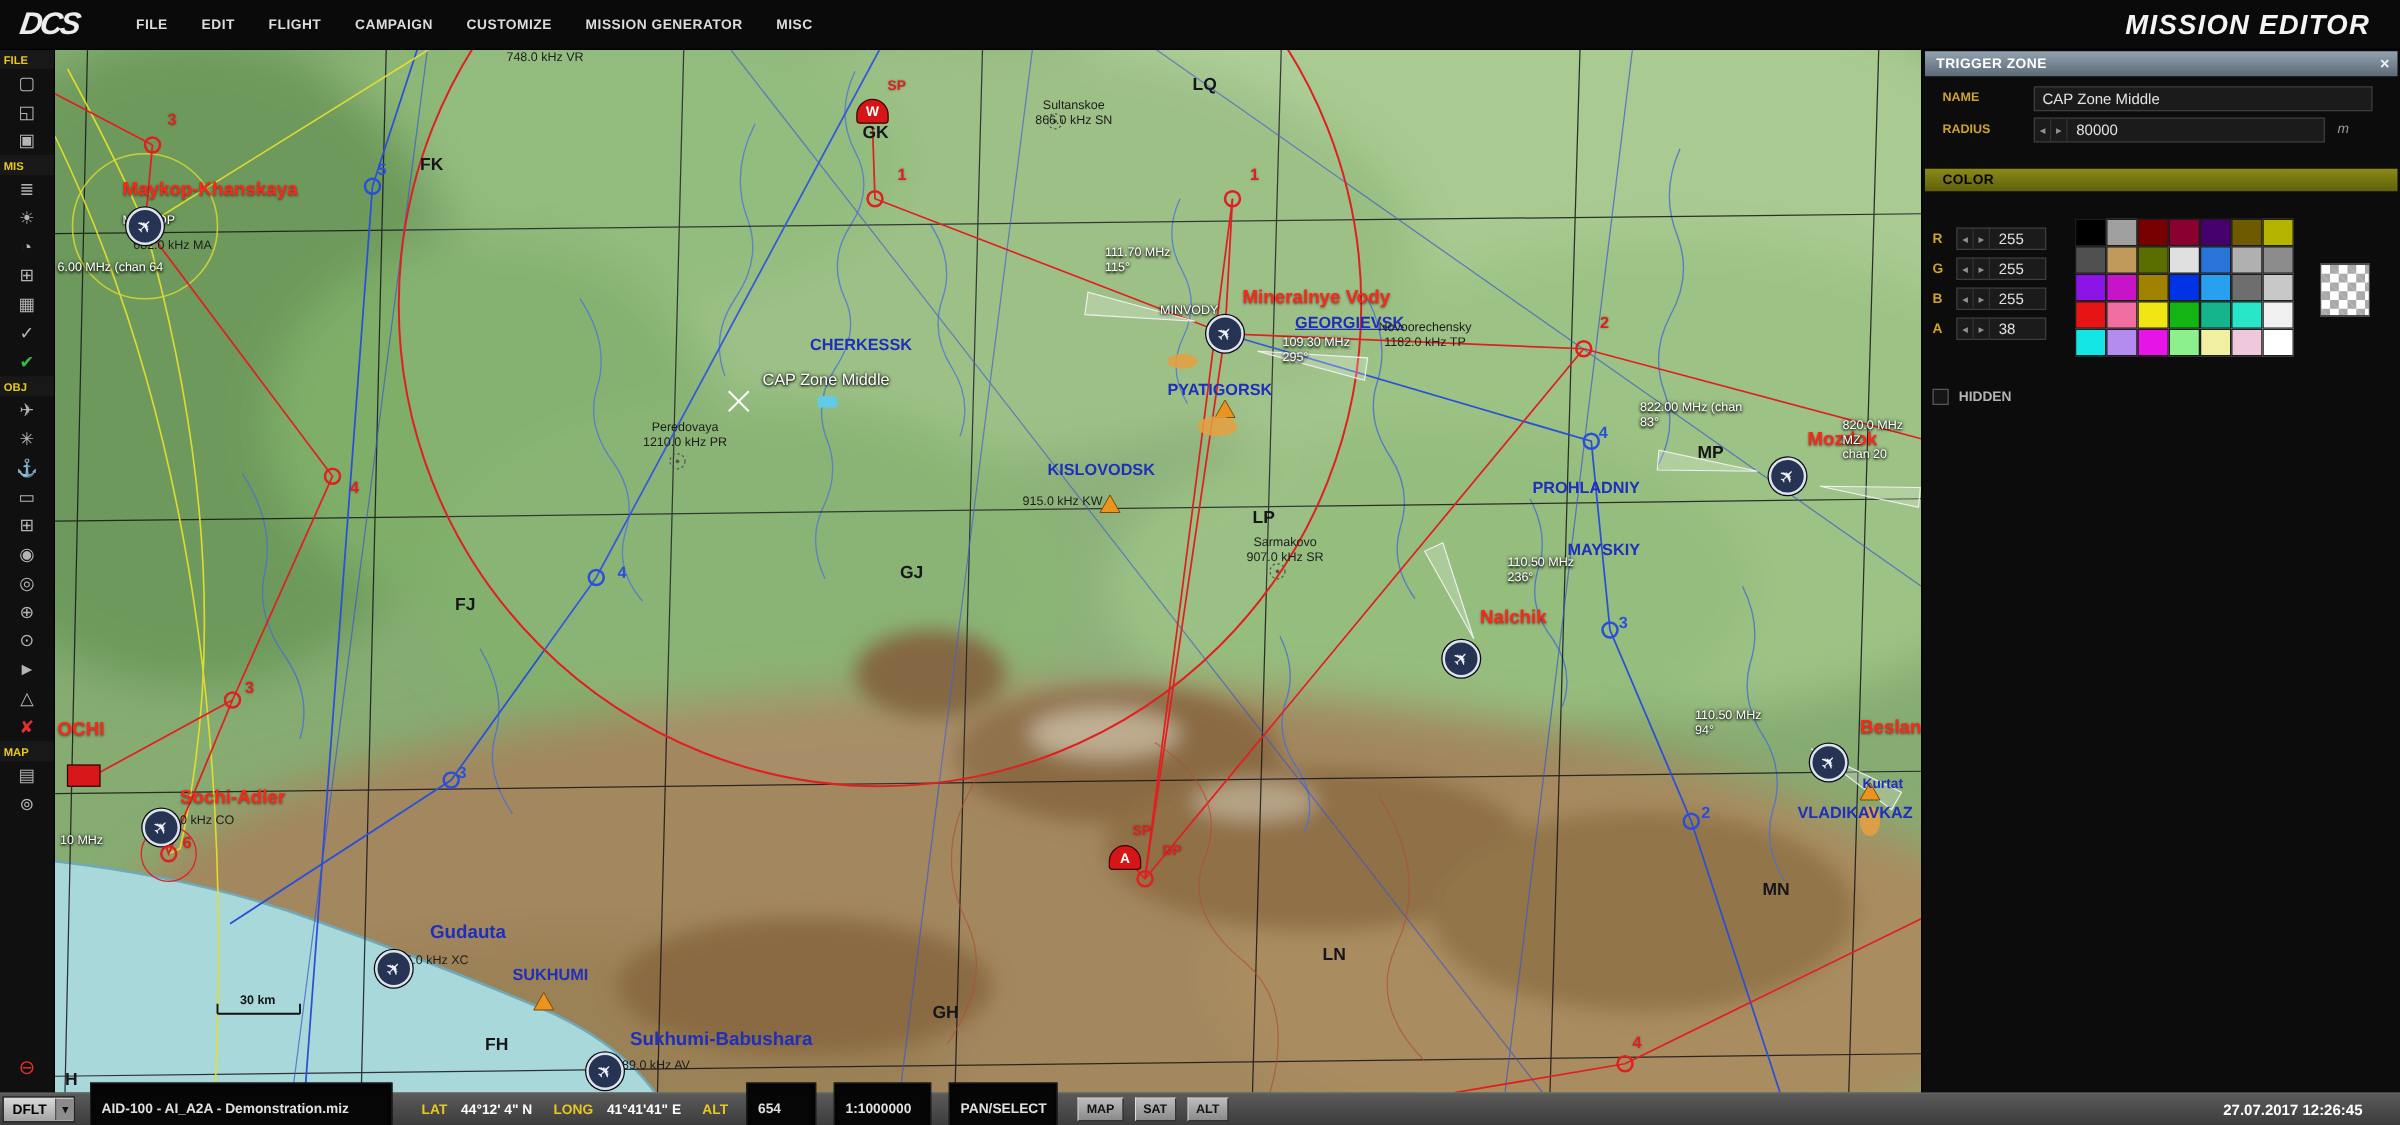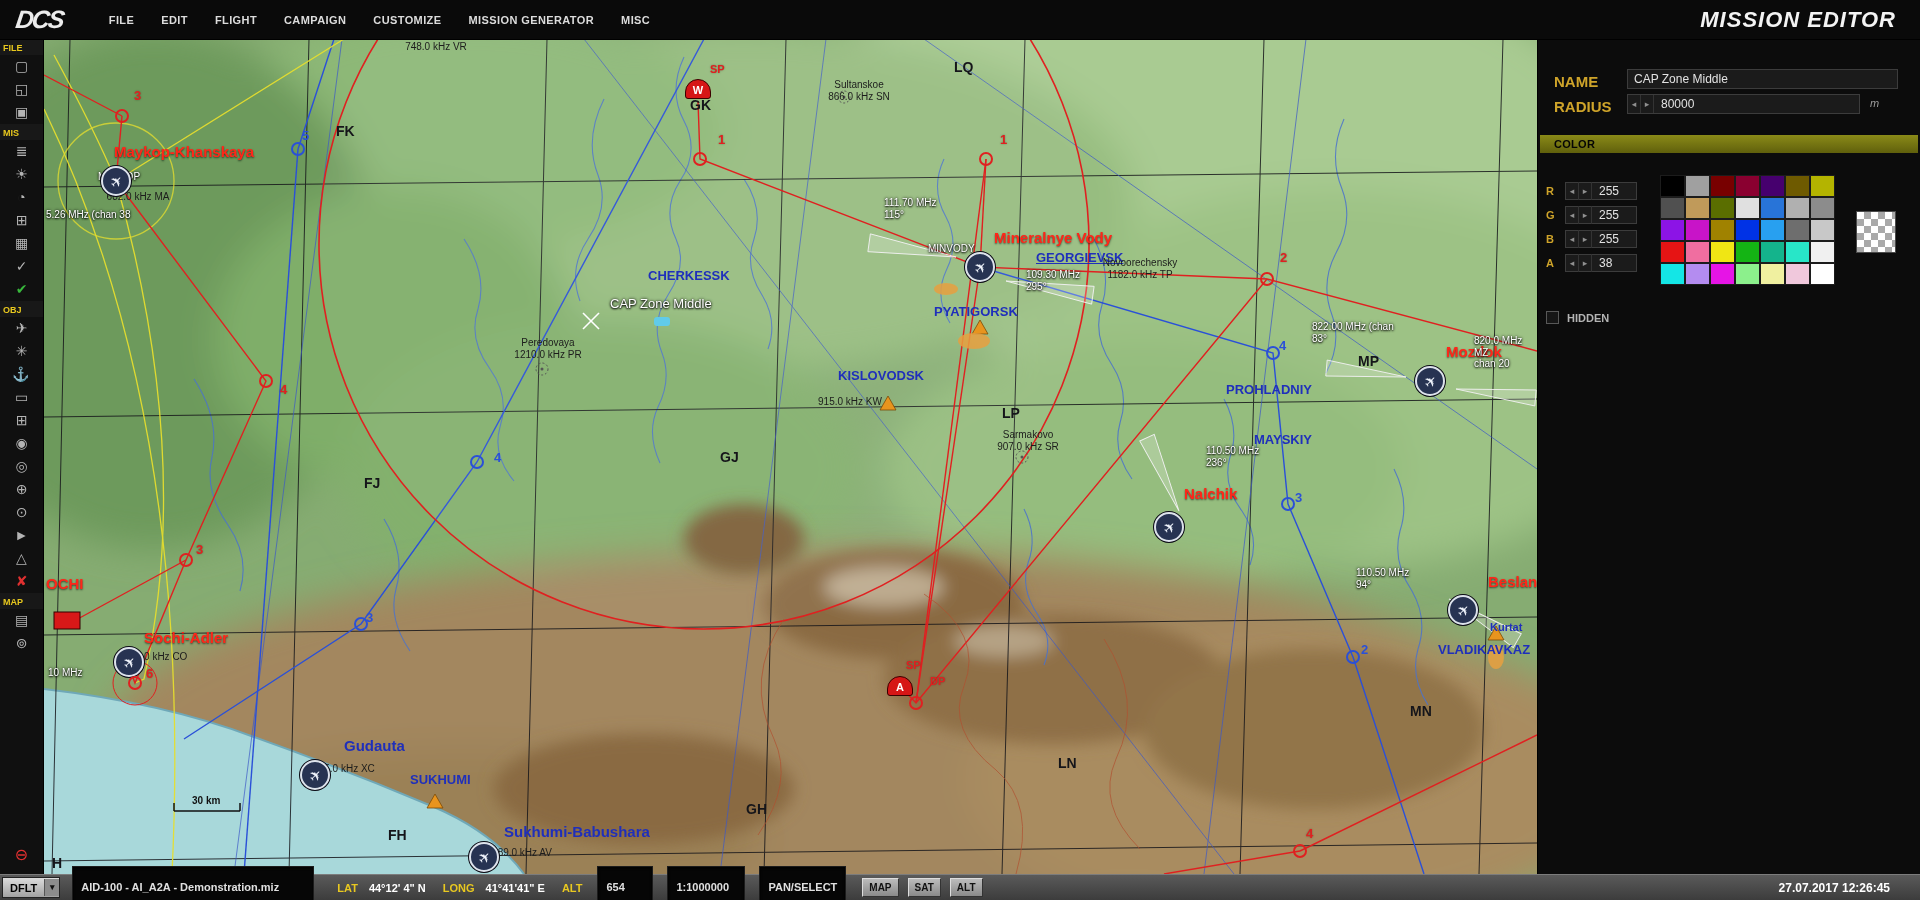--- a/index.html
+++ b/index.html
@@ -53,21 +53,21 @@
   .wp-blue{border-color:#2a50d8;}
 
   
   #panel{position:absolute;left:1537px;top:39px;width:383px;height:835px;background:#0c0c0c;
     border-left:1px solid #000;z-index:25;box-sizing:border-box;}
   #panel *{box-sizing:border-box;}
   .panel-title{position:absolute;left:2px;right:2px;top:2px;height:20px;
     background:linear-gradient(#93a2b0,#5c6a76);color:#fff;font-size:11px;font-weight:bold;
     letter-spacing:.4px;line-height:20px;padding-left:9px;}
   .panel-close{position:absolute;right:6px;top:0;color:#f0f0f0;font-size:13px;font-weight:bold;cursor:pointer;}
-  .p-label{position:absolute;color:#cfa42a;font-size:15px;font-weight:bold;}
+  .p-label{position:absolute;color:#cfa42a;font-size:10px;font-weight:bold;}
   #zone-name-input{position:absolute;left:89px;top:30px;width:271px;height:20px;background:#1b1b1b;
     border:1px solid #3c3c3c;color:#e2e2e2;font-size:12px;padding:0 6px;font-family:"Liberation Sans",sans-serif;}
   .spin{display:flex;align-items:center;background:#1b1b1b;border:1px solid #3c3c3c;height:20px;}
   .spin-arrow{width:13px;text-align:center;color:#909090;font-size:9px;border-right:1px solid #333;
     line-height:18px;cursor:pointer;flex:0 0 13px;}
   .spin-val{padding-left:7px;color:#e2e2e2;font-size:12px;}
   #radius-spin{position:absolute;left:89px;top:55px;width:233px;}
   .unit{position:absolute;left:332px;top:58px;font-style:italic;color:#9a9a9a;font-size:11px;}
   .color-header{position:absolute;left:2px;right:2px;top:96px;height:18px;
     background:linear-gradient(#8a8a18,#60600c);color:#050505;font-size:11px;font-weight:bold;
@@ -301,21 +301,21 @@
         <line x1="130" y1="764" x2="130" y2="772"></line>
         <line x1="196" y1="764" x2="196" y2="772"></line>
       </g>
       <g stroke="#b05030" stroke-width="1" fill="none" opacity="0.7">
         <path d="M880,555 q60,40 40,92 q-18,44 32,84 q40,34 20,104"></path>
         <path d="M1060,600 q40,62 12,120 q-20,46 24,90"></path>
         <path d="M740,580 q-40,60 -10,120 q20,44 -16,96"></path>
       </g>
     </svg>
     <div id="map-overlays">
-        <div class="mlbl apt" style="left: 70px; top: 104px;">Maykop-Khanskaya</div>
+        <div class="mlbl apt" style="left: 54px; top: 104px;">Maykop-Khanskaya</div>
         <div class="mlbl apt" style="left: 2px; top: 536px;">OCHI</div>
         <div class="mlbl apt" style="left: 100px; top: 590px;">Sochi-Adler</div>
         <div class="mlbl apt" style="left: 950px; top: 190px;">Mineralnye Vody</div>
         <div class="mlbl apt" style="left: 1140px; top: 446px;">Nalchik</div>
         <div class="mlbl apt" style="left: 1402px; top: 304px;">Mozdok</div>
         <div class="mlbl apt" style="left: 1444px; top: 534px;">Beslan</div>
         <div class="mlbl cityb" style="left: 300px; top: 698px;">Gudauta</div>
         <div class="mlbl cityb" style="left: 460px; top: 784px;">Sukhumi-Babushara</div>
         <div class="mlbl city" style="left: 604px; top: 230px;">CHERKESSK</div>
         <div class="mlbl city" style="left: 890px; top: 266px;">PYATIGORSK</div>
@@ -358,21 +358,21 @@
         <div class="mlbl wht" style="left: 982px; top: 230px;">109.30 MHz
 295°</div>
         <div class="mlbl wht" style="left: 1268px; top: 282px;">822.00 MHz (chan
 83°</div>
         <div class="mlbl wht" style="left: 1430px; top: 296px;">820.0 MHz MZ
 chan 20</div>
         <div class="mlbl wht" style="left: 1162px; top: 406px;">110.50 MHz
 236°</div>
         <div class="mlbl wht" style="left: 1312px; top: 528px;">110.50 MHz
 94°</div>
-        <div class="mlbl wht" style="left: 2px; top: 170px;">5.26 MHz (chan 38</div>
+        <div class="mlbl wht" style="left: 2px; top: 170px;">6.00 MHz (chan 64</div>
         <div class="mlbl wht" style="left: 54px; top: 132px;">MAYKOP</div>
         <div class="mlbl wht" style="left: 884px; top: 204px;">MINVODY</div>
         <div class="mlbl wht" style="left: 4px; top: 628px;">10 MHz</div>
         <div class="mlbl sp" style="left: 666px; top: 24px;">SP</div>
         <div class="mlbl sp" style="left: 862px; top: 620px;">SP</div>
         <div class="mlbl sp" style="left: 886px; top: 636px;">DP</div>
         <div class="mlbl scale" style="left: 148px; top: 756px; font-weight: bold;">30 km</div>
         <div class="mlbl wpr" style="left: 674px; top: 94px;">1</div>
         <div class="mlbl wpr" style="left: 956px; top: 94px;">1</div>
         <div class="mlbl wpr" style="left: 1236px; top: 212px;">2</div>
@@ -425,20 +425,24 @@
         <div class="wp wp-blue" style="left: 247px; top: 103px;"></div>
         <div class="wp wp-blue" style="left: 1222px; top: 307px;"></div>
         <div class="wp wp-blue" style="left: 1237px; top: 458px;"></div>
         <div class="wp wp-blue" style="left: 1302px; top: 611px;"></div>
         <div class="sp-tent" style="left: 641px; top: 40px;">W</div>
         <div class="sp-tent" style="left: 843px; top: 637px;">A</div>
       </div>
   </main>
 
   <section id="panel">
+    <div class="panel-title">
+      <span>TRIGGER ZONE</span>
+      <span class="panel-close">×</span>
+    </div>
     <label class="p-label" style="left:16px;top:34px;">NAME</label>
     <input id="zone-name-input" value="CAP Zone Middle" style="">
     <label class="p-label" style="left:16px;top:59px;">RADIUS</label>
     <div class="spin" id="radius-spin">
       <span class="spin-arrow">◂</span>
       <span class="spin-arrow">▸</span>
       <span class="spin-val">80000</span>
     </div>
     <span class="unit">m</span>
     <div class="color-header">COLOR</div>

